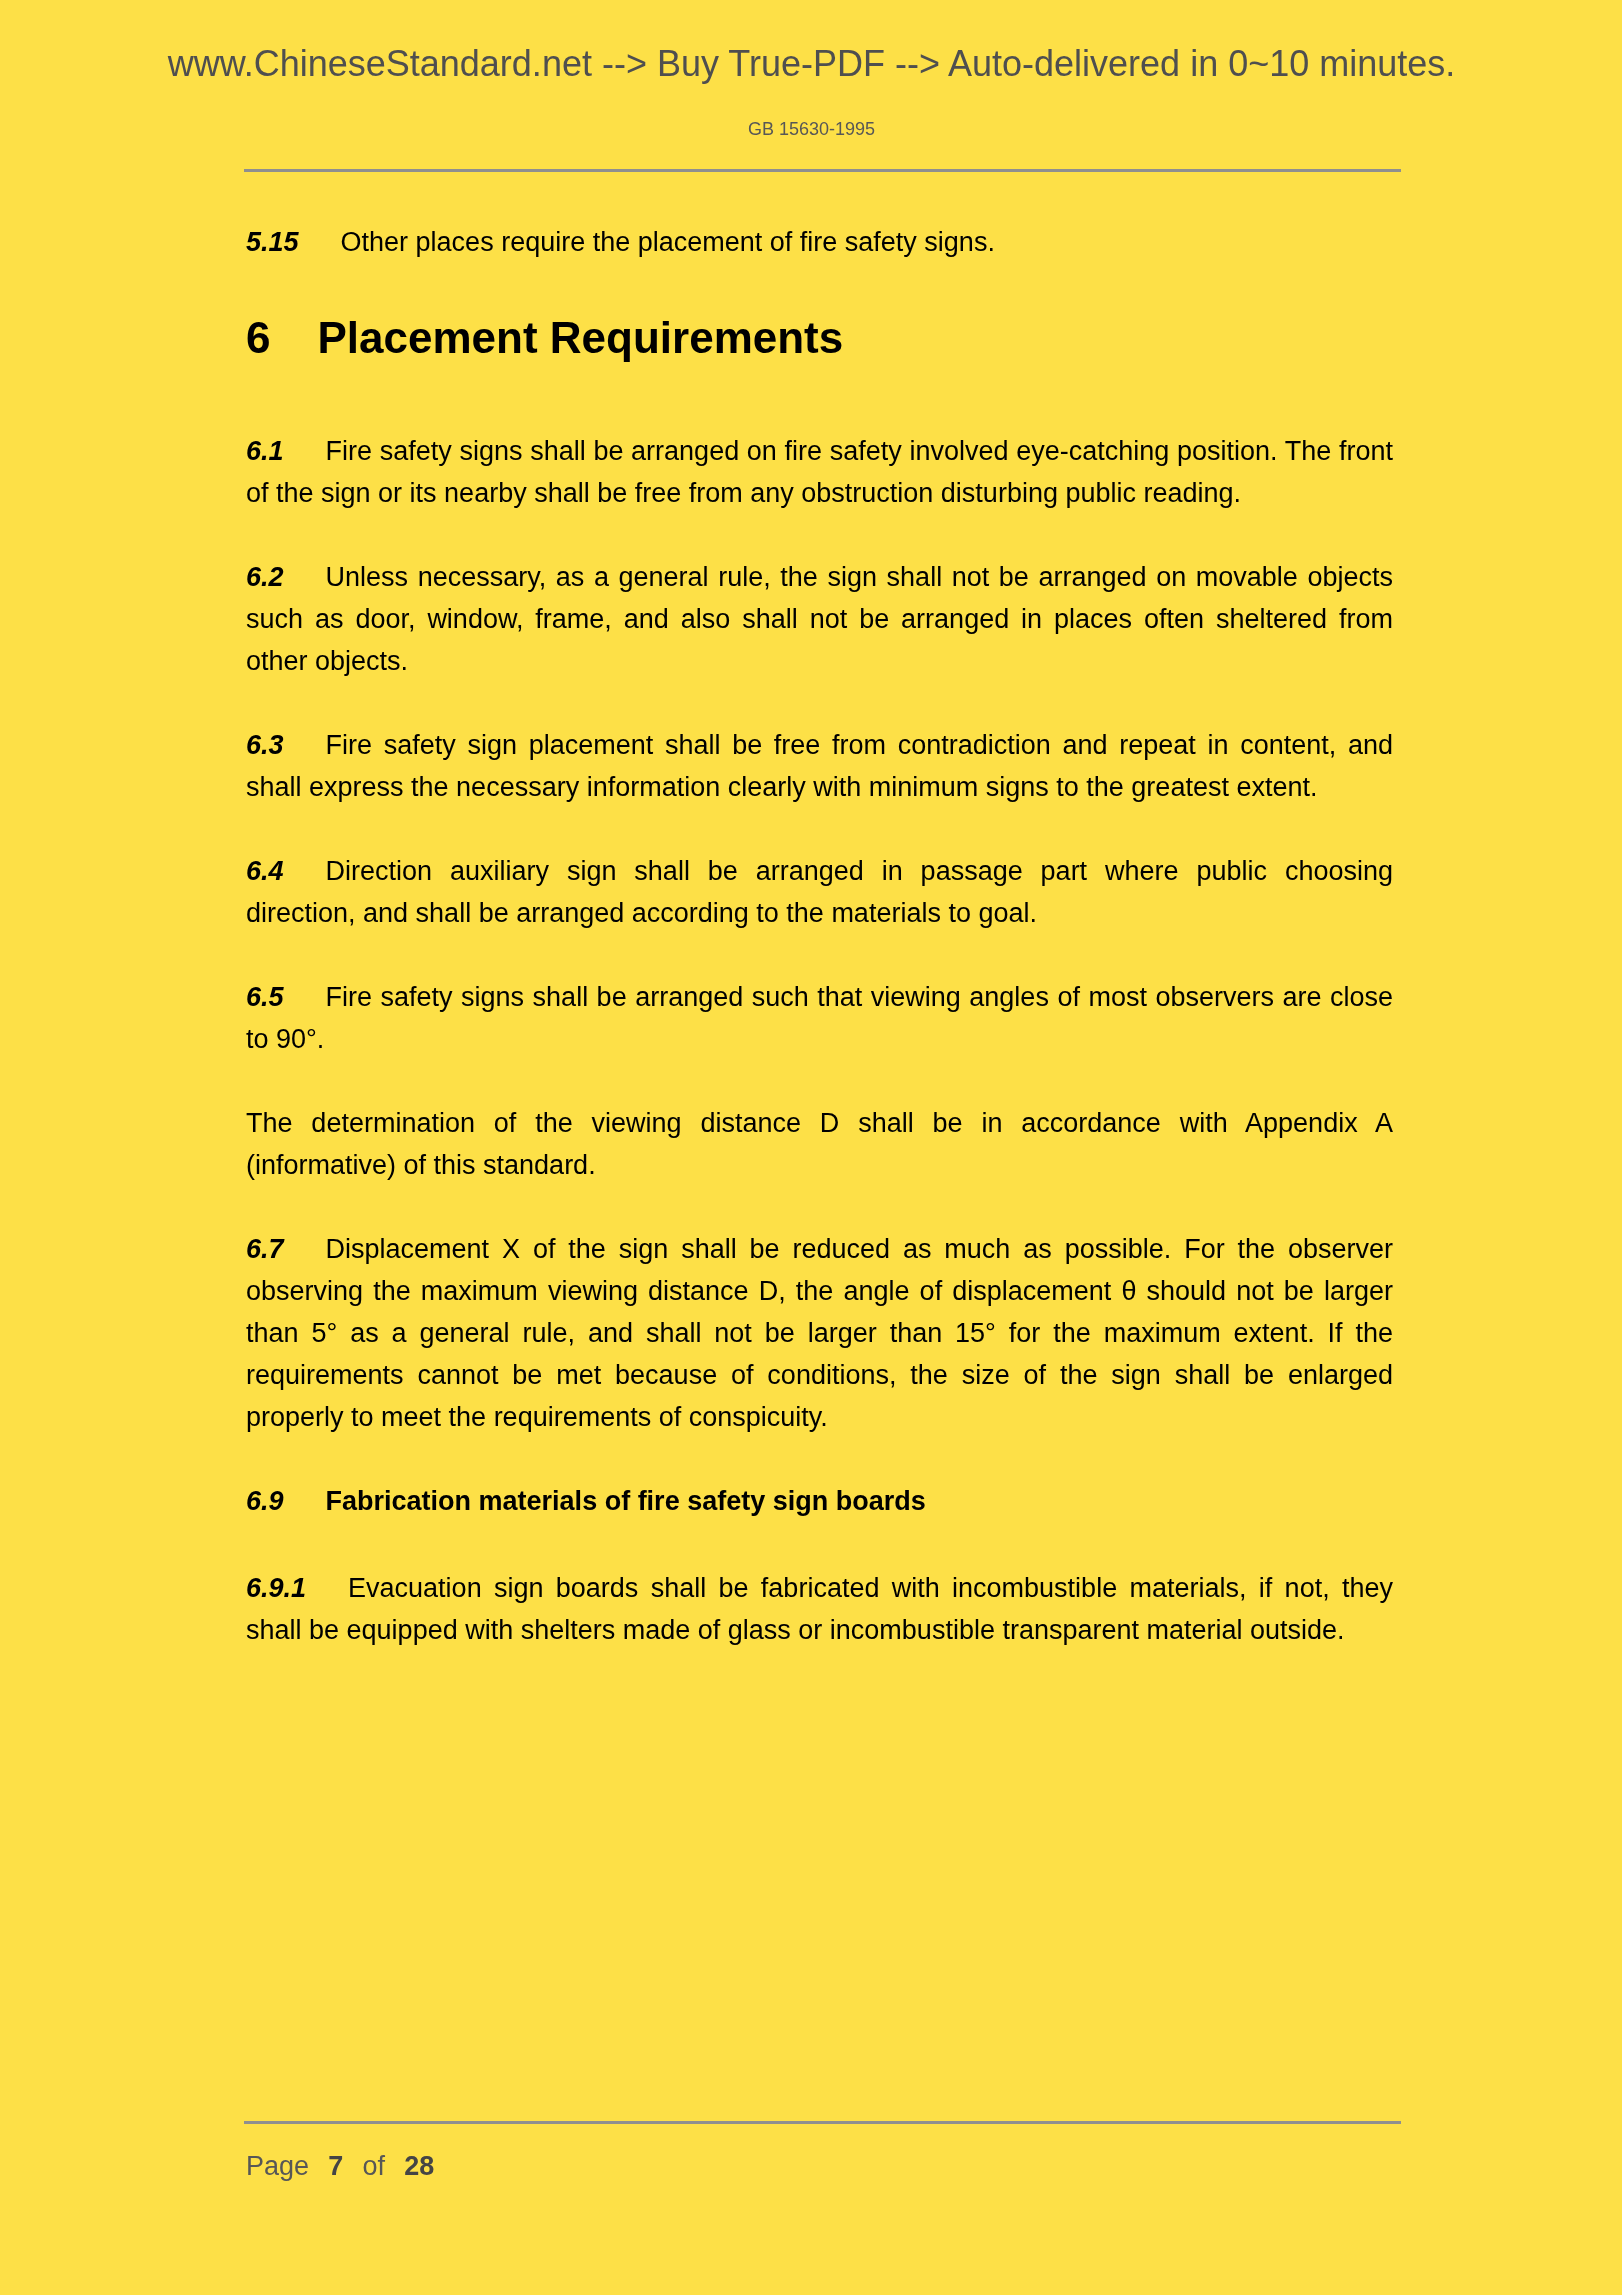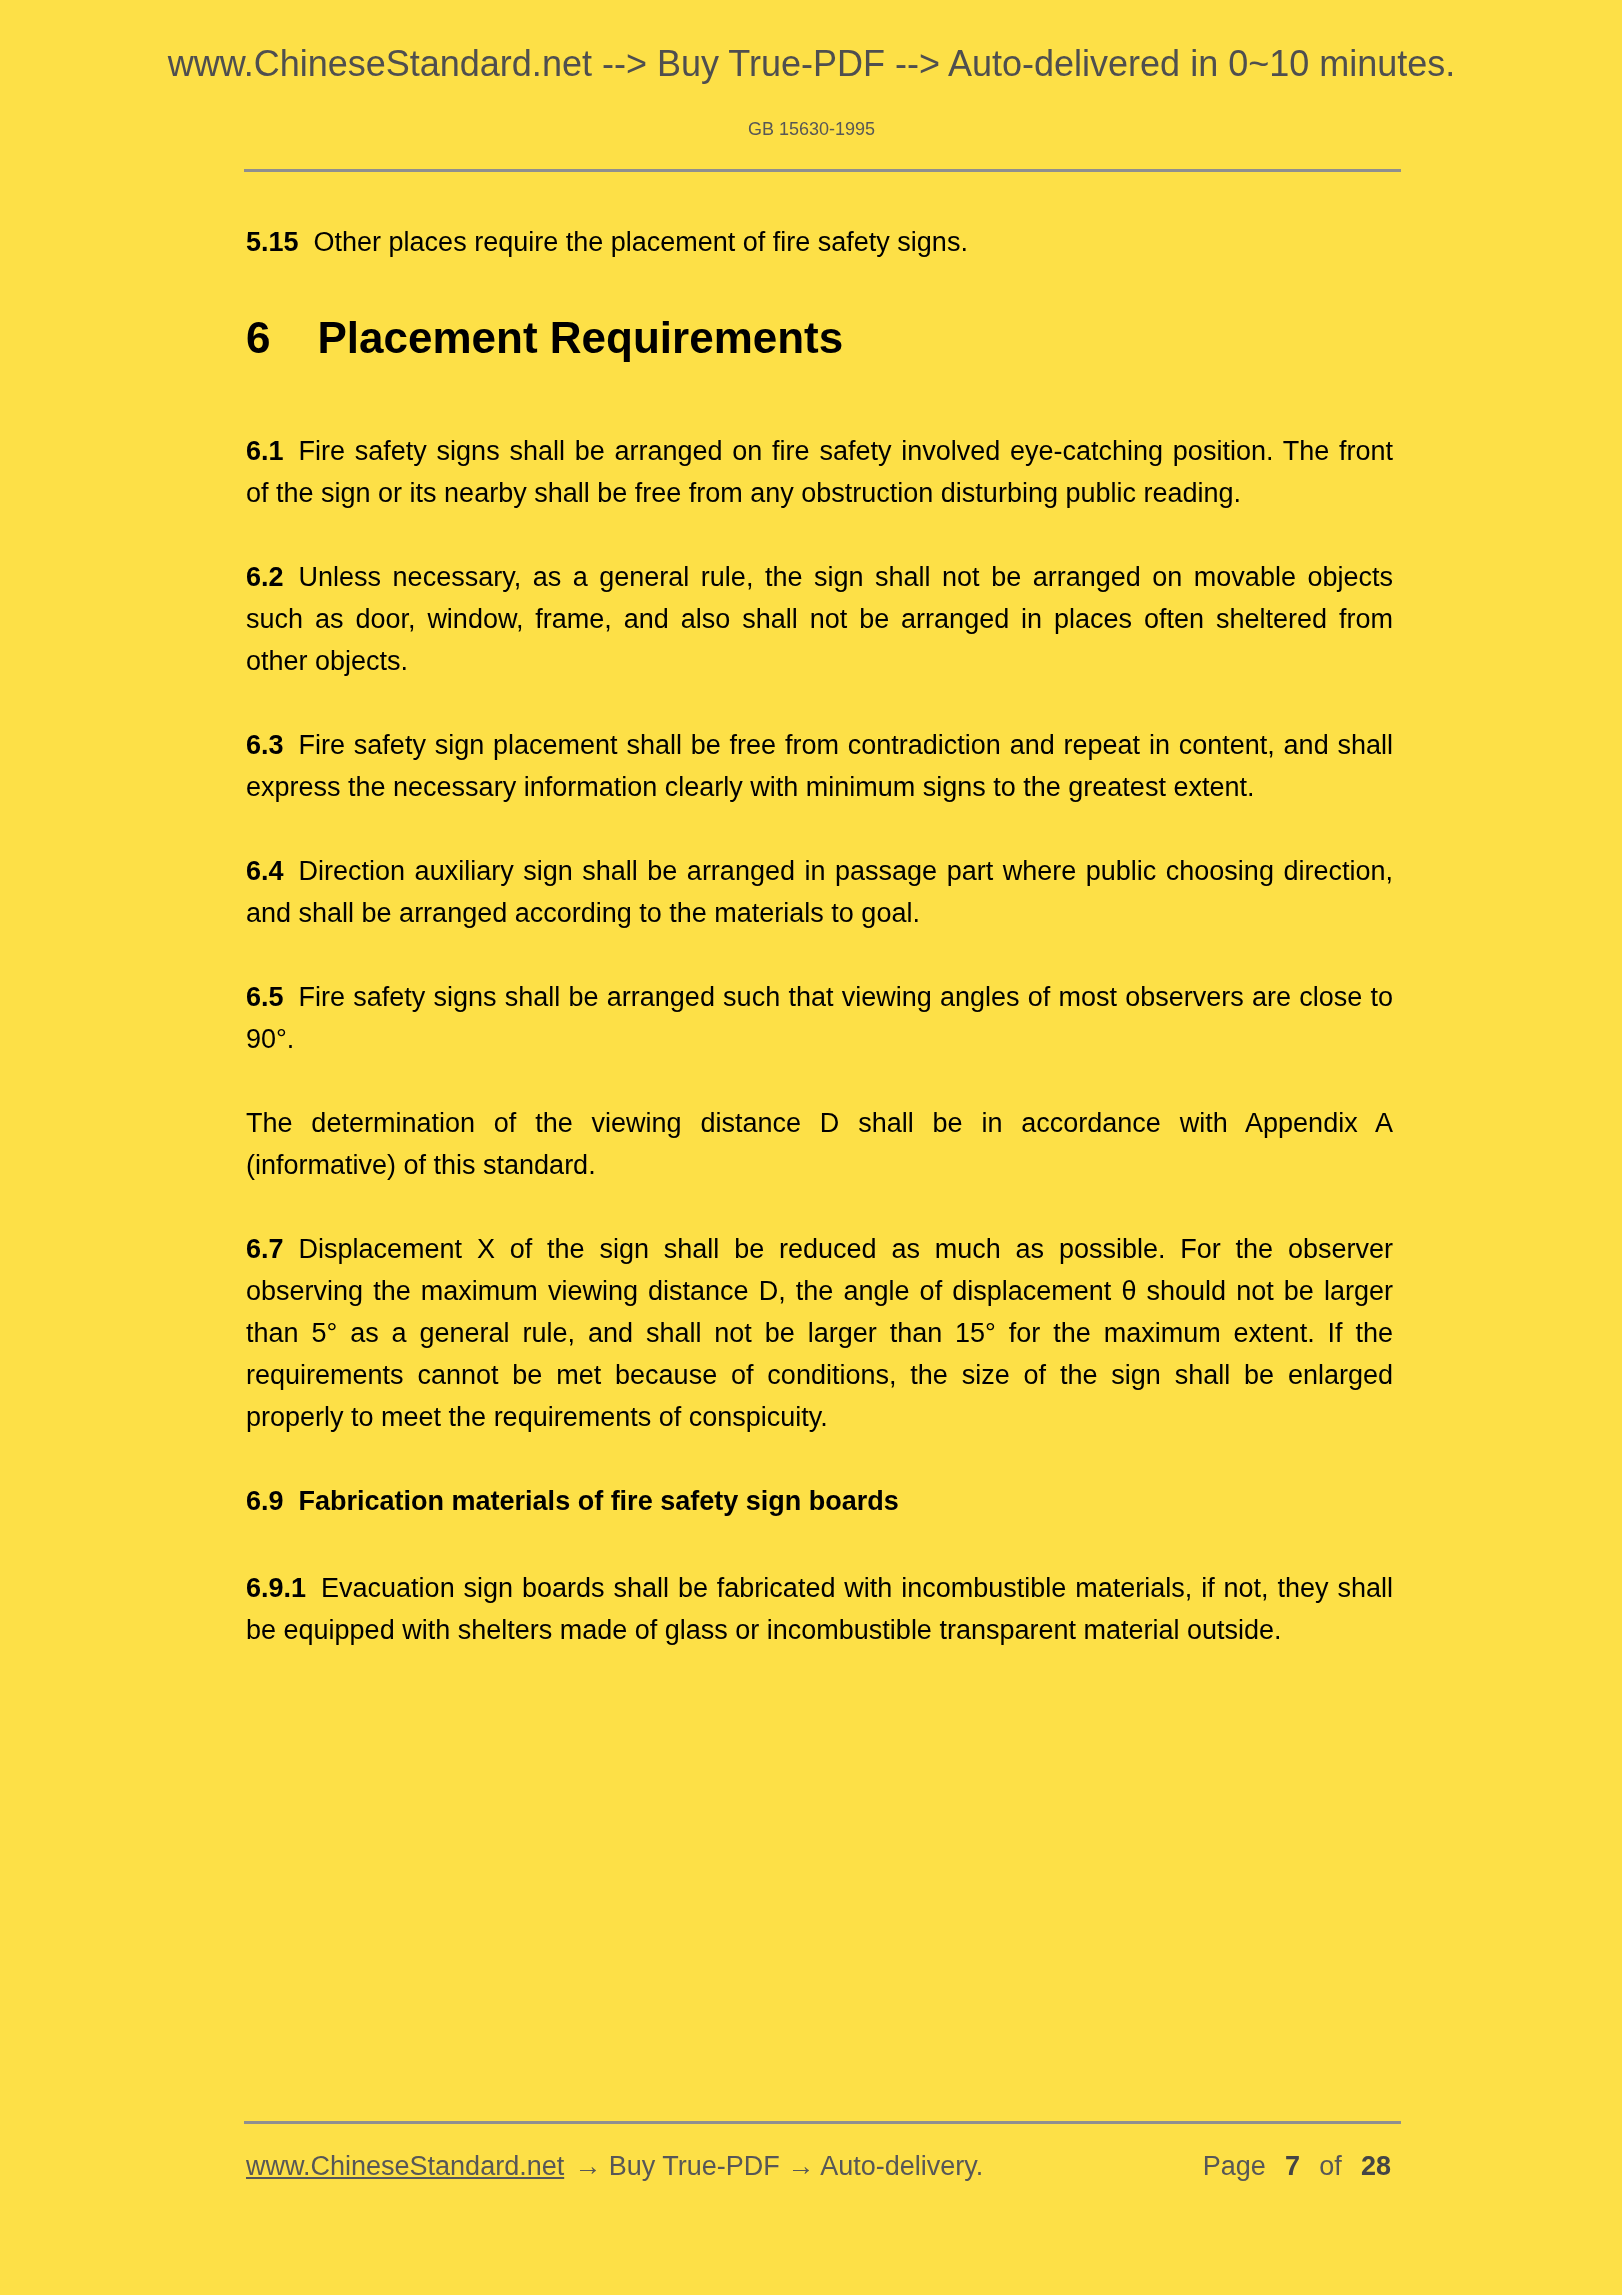--- a/index.html
+++ b/index.html
@@ -58,21 +58,22 @@
   }
   .para {
     margin: 0 0 42px 0;
     font-size: 27px;
     line-height: 42px;
     text-align: justify;
     color: #000000;
   }
   .para .num {
     font-weight: bold;
-    margin-right: 15px;
+    margin-right: 42px;
+    font-style: italic;
   }
   .para .num:empty { display: none; margin: 0; }
   .para.bold-head { font-weight: bold; text-align: left; }
   .para.extra-space { margin-bottom: 45px; }
 
   .chapter-heading {
     margin: 46px 0 63px 0;
     font-size: 44px;
     line-height: 58px;
     font-weight: bold;
@@ -159,23 +160,20 @@
     </p>
 
     <p class="para">
       <span class="num">6.9.1</span><span>Evacuation sign boards shall be fabricated with incombustible materials, if not, they shall be equipped with shelters made of glass or incombustible transparent material outside.</span>
     </p>
 
   </div>
 
   <div class="rule footer-rule"></div>
   <div class="footer">
-    <span class="footer-left">
-      <span class="footer-link">www.ChineseStandard.net</span><span class="footer-promo">→ Buy True-PDF → Auto-delivery.</span>
-    </span>
     <span class="page-indicator">
       <span>Page</span>
       <span class="pg-bold">7</span>
       <span>of</span>
       <span class="pg-bold">28</span>
     </span>
   </div>
 
 </div>
 

